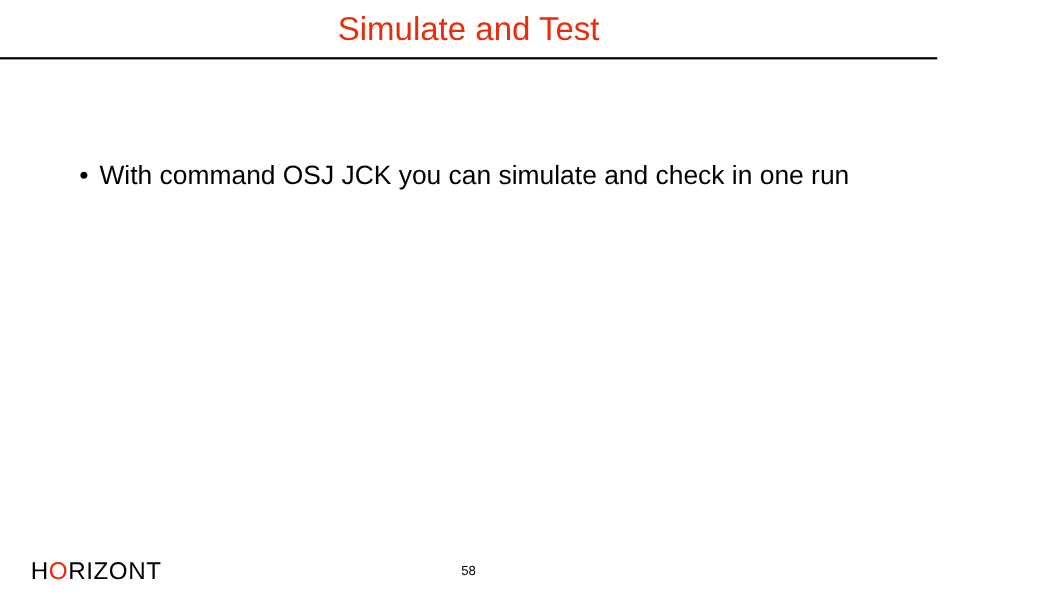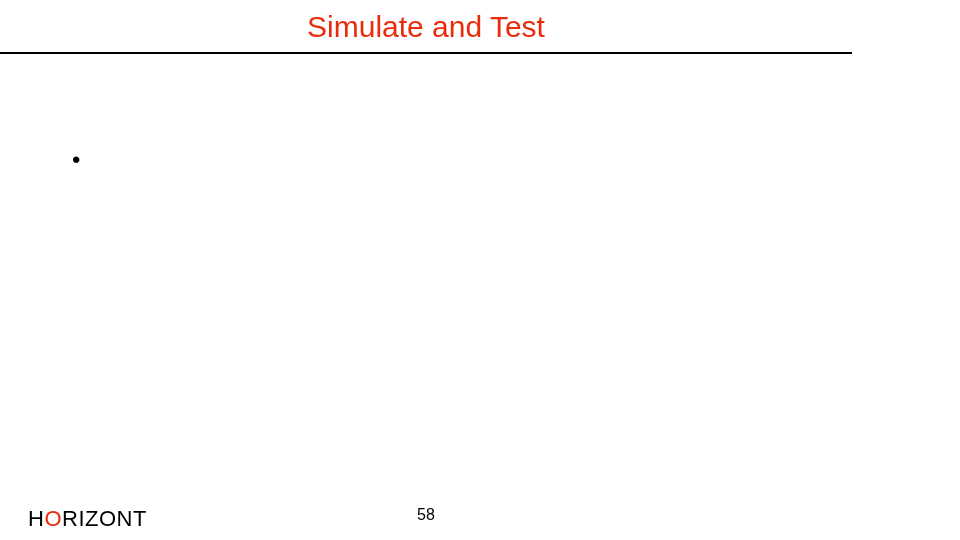--- a/index.html
+++ b/index.html
@@ -3,40 +3,41 @@
 <meta charset="utf-8">
 <style>
   * { margin: 0; padding: 0; box-sizing: border-box; }
   html, body { width: 960px; height: 540px; font-family: Arial, Helvetica, sans-serif; background: #fff; overflow: hidden; }
   .slide { position: relative; width: 852px; height: 540px; }
   .title { text-align: center; color: #e82c0c; font-size: 30px; font-weight: 400; padding-top: 10px; padding-bottom: 8px; }
   .rule { border: none; border-top: 2px solid #000; margin: 0; }
   .content { padding: 90px 72px 0 72px; }
   .bullet { display: flex; align-items: flex-start; font-size: 24px; color: #000; line-height: 1.35; }
   .bullet .dot { margin-right: 10px; }
-  .footer { position: absolute; left: 0; right: 0; bottom: 8px; display: flex; justify-content: space-between; padding: 0 16px 0 28px; }
+  .footer { position: absolute; left: 0; right: 0; bottom: 8px; display: flex; align-items: center; justify-content: space-between; padding: 0 16px 0 28px; }
   .brand { font-size: 22px; font-weight: 400; color: #000; letter-spacing: 0.5px; }
   .brand .accent { color: #e82c0c; }
-  .pagenum { font-size: 16px; color: #000; position: absolute; left: 50%; transform: translateX(-50%); }
+  .pagenum { font-size: 12px; color: #000; position: absolute; left: 50%; transform: translateX(-50%); }
   .right-group { display: flex; align-items: center; gap: 10px; }
   .doc-title { font-size: 12px; color: #000; }
   .nav-btn { width: 24px; height: 20px; border: 1px solid #999; background: linear-gradient(#fdfdfd,#e9e9e9); display: flex; align-items: center; justify-content: center; cursor: pointer; border-radius: 2px; }
   .nav-btn svg { display: block; }
 </style>
 </head>
 <body>
 
 <div class="slide">
 
   <h1 class="title">Simulate and Test</h1>
   <hr class="rule">
 
   <div class="content">
     <div class="bullet">
       <span class="dot">•</span>
+      <span>With command OSJ JCK you can simulate and check in one run</span>
     </div>
   </div>
 
   <div class="footer">
     <div class="brand">
       <span>H</span><span class="accent">O</span><span>RIZONT</span>
     </div>
     <div class="pagenum">58</div>
   </div>
 

